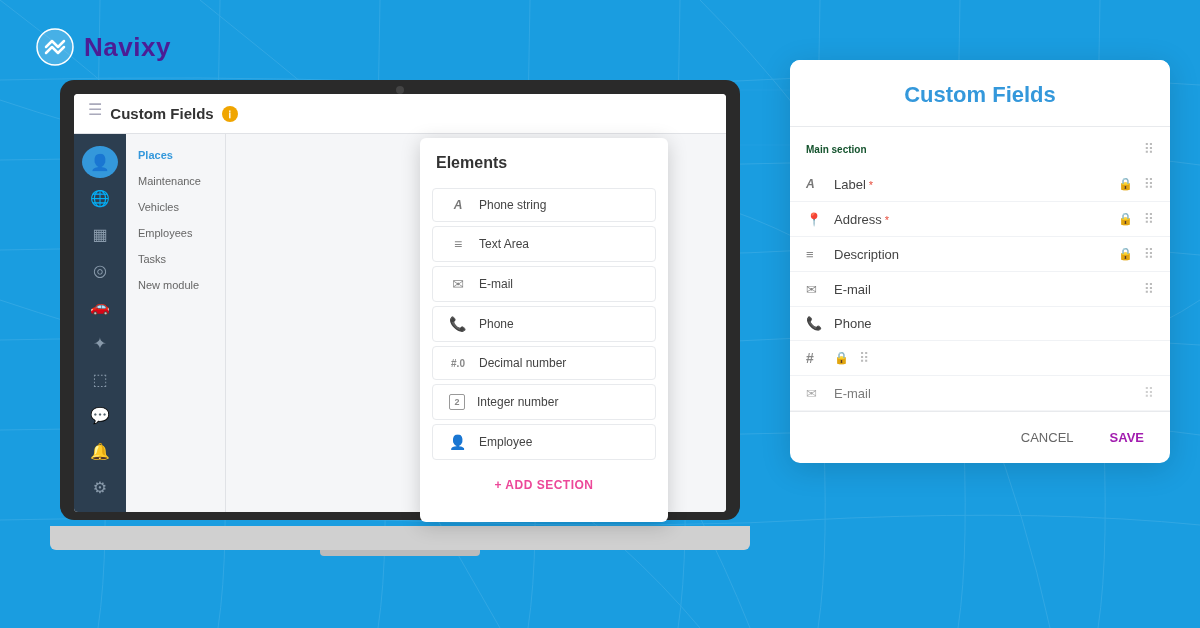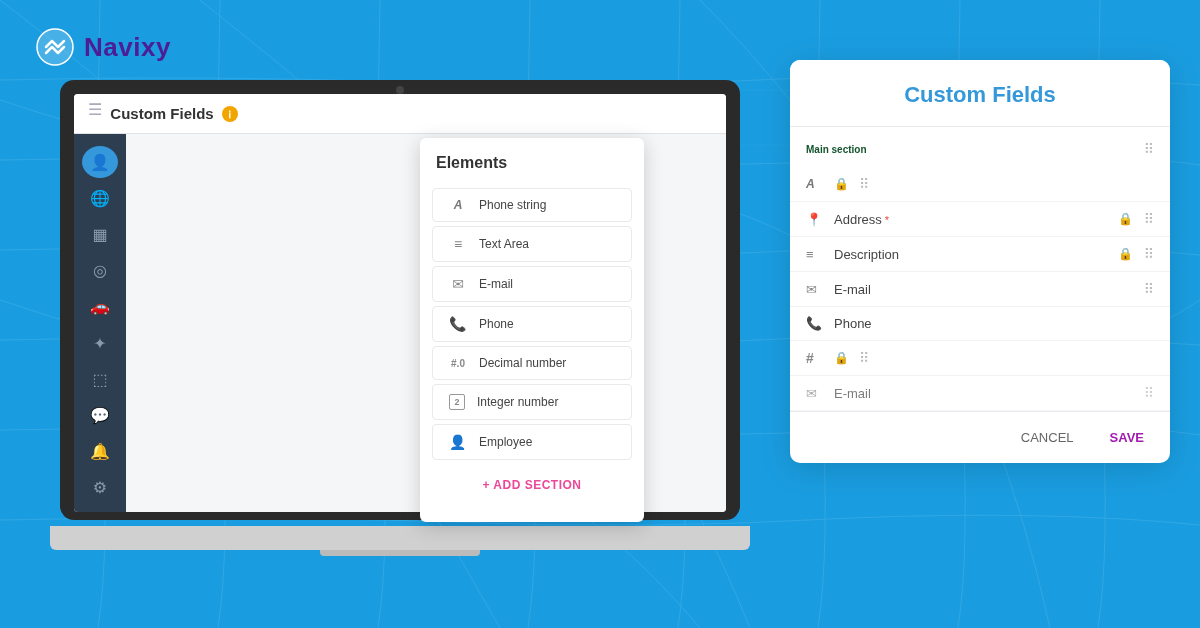--- a/index.html
+++ b/index.html
@@ -176,21 +176,21 @@
     .side-nav-item.active {
       color: #3498db;
       font-weight: 600;
     }
 
     
     .elements-popup {
       position: absolute;
       left: 420px;
       top: 138px;
-      width: 224px;
+      width: 248px;
       background: #fff;
       border-radius: 6px;
       box-shadow: 0 4px 20px rgba(0,0,0,0.18);
       z-index: 20;
       padding: 16px 0;
     }
     .elements-popup-title {
       font-size: 16px;
       font-weight: 600;
       color: #333;
@@ -416,20 +416,28 @@
             <div class="sidebar-item">▦</div>
             <div class="sidebar-item">◎</div>
             <div class="sidebar-item">🚗</div>
             <div class="sidebar-item">✦</div>
             <div class="sidebar-item">⬚</div>
             <div class="sidebar-item">💬</div>
             <div class="sidebar-item">🔔</div>
             <div class="sidebar-item sidebar-settings">⚙</div>
           </div>
 
+          <div class="side-nav">
+            <div class="side-nav-item active">Places</div>
+            <div class="side-nav-item">Maintenance</div>
+            <div class="side-nav-item">Vehicles</div>
+            <div class="side-nav-item">Employees</div>
+            <div class="side-nav-item">Tasks</div>
+            <div class="side-nav-item">New module</div>
+          </div>
 
           <div style="flex:1; background:#f5f6f8;"></div>
         </div>
       </div>
     </div>
   </div>
   <div class="laptop-base"></div>
 </div>
 
 <div class="elements-popup">
@@ -472,20 +480,21 @@
     <div class="cf-header-title">Custom Fields</div>
   </div>
   <div class="cf-body">
     <div class="cf-section-header">
       <span class="cf-section-title">Main section</span>
       <span class="cf-drag-icon">⠿</span>
     </div>
 
     <div class="cf-field-row">
       <span class="cf-field-icon" style="font-style:italic;font-weight:bold;font-size:12px;color:#777;">A</span>
+      <span class="cf-field-label">Label<span class="cf-field-required"> *</span></span>
       <span class="cf-lock-icon">🔒</span>
       <span class="cf-dots-icon">⠿</span>
     </div>
 
     <div class="cf-field-row">
       <span class="cf-field-icon" style="color:#3498db;">📍</span>
       <span class="cf-field-label">Address<span class="cf-field-required"> *</span></span>
       <span class="cf-lock-icon">🔒</span>
       <span class="cf-dots-icon">⠿</span>
     </div>

